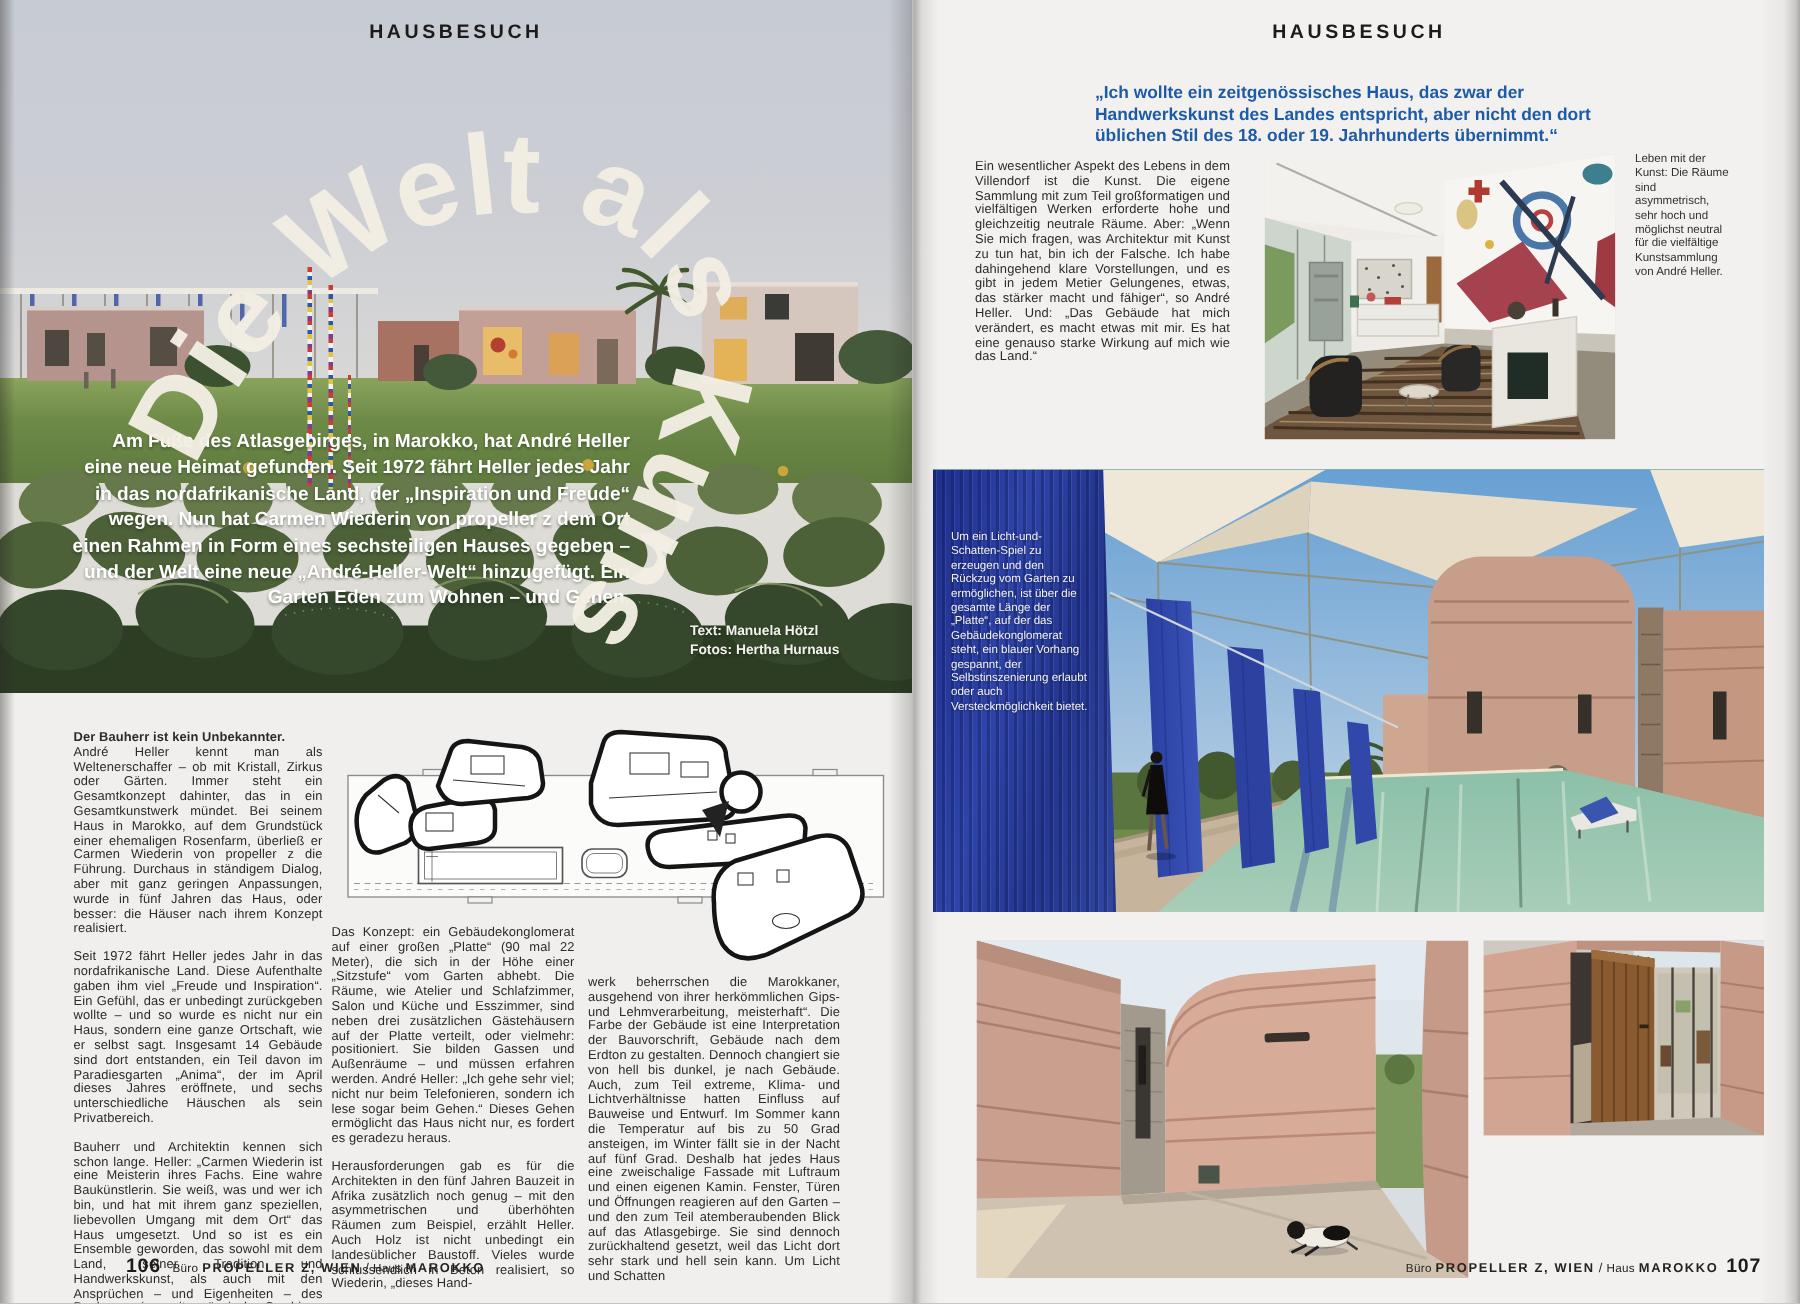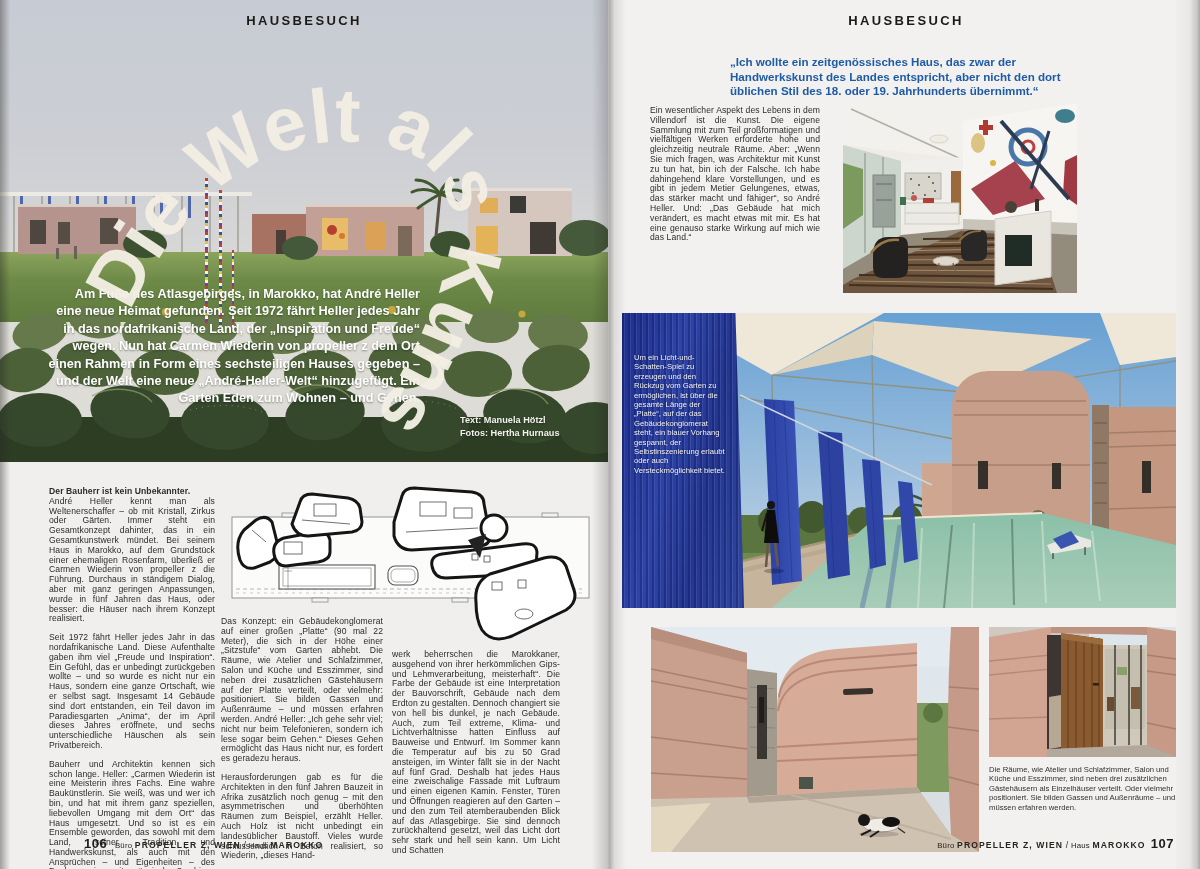--- a/index.html
+++ b/index.html
@@ -355,20 +355,21 @@
           <line x1="110" y1="160" x2="113" y2="170" stroke="#6a6156" stroke-width="1.2"></line>
         </g>
         <g>
           <polygon points="152,116 208,108 208,174 152,182" fill="#e9e6e0" stroke="#d2cec6"></polygon>
           <rect x="162" y="132" width="27" height="31" fill="#1f2d26"></rect>
           <circle cx="168" cy="104" r="6" fill="#4a4038"></circle>
           <rect x="192" y="96" width="4" height="12" fill="#3a332c"></rect>
         </g>
       </svg>
     </div>
+    <div class="abs caption" style="left:478px;top:101px;width:64px;">Leben mit der Kunst: Die Räume sind asymmetrisch, sehr hoch und möglichst neutral für die vielfältige Kunstsammlung von André Heller.</div>
 
     <div class="abs photo" style="left:10px;top:313px;width:554px;height:295px;background:#0f766e;">
       <svg style="position:absolute;left:0;top:0" width="554" height="295" viewBox="0 0 554 295">
         <defs>
           <linearGradient id="skyg" x1="0" y1="0" x2="0" y2="1">
             <stop offset="0" stop-color="#67a0d3"></stop>
               <stop offset=".75" stop-color="#a9c6e0"></stop>
               <stop offset="1" stop-color="#cddbe8"></stop>
           </linearGradient>
           <linearGradient id="waterg" x1="0" y1="0" x2="0" y2="1">
@@ -608,21 +609,20 @@
           <g stroke="#aa7c6a" stroke-width="1.3">
               <line x1="158" y1="28" x2="187" y2="32"></line>
               <line x1="158" y1="44" x2="187" y2="48"></line>
               <line x1="158" y1="96" x2="187" y2="102"></line>
             </g>
         </g>
         <polygon points="58,122 158,118 187,130 58,130" fill="#b2a89b"></polygon>
         <polygon points="62,0 158,0 158,8 62,6" fill="#bd9280"></polygon>
       </svg>
     </div>
-    <div class="abs caption" style="left:377px;top:765px;width:200px;">Die Räume, wie Atelier und Schlafzimmer, Salon und Küche und Esszimmer, sind neben drei zusätzlichen Gästehäusern als Einzelhäuser verteilt. Oder vielmehr positioniert. Sie bilden Gassen und Außenräume – und müssen erfahren werden.</div>
 
     <div class="abs footer" style="right:26px;top:836px;text-align:left;">
       <span class="small">Büro</span>
       <span class="caps">PROPELLER Z, WIEN</span>
       <span>/</span>
       <span class="small">Haus</span>
       <span class="caps">MAROKKO</span>&nbsp;
       <span class="pageno">107</span>
     </div>
   </div>

